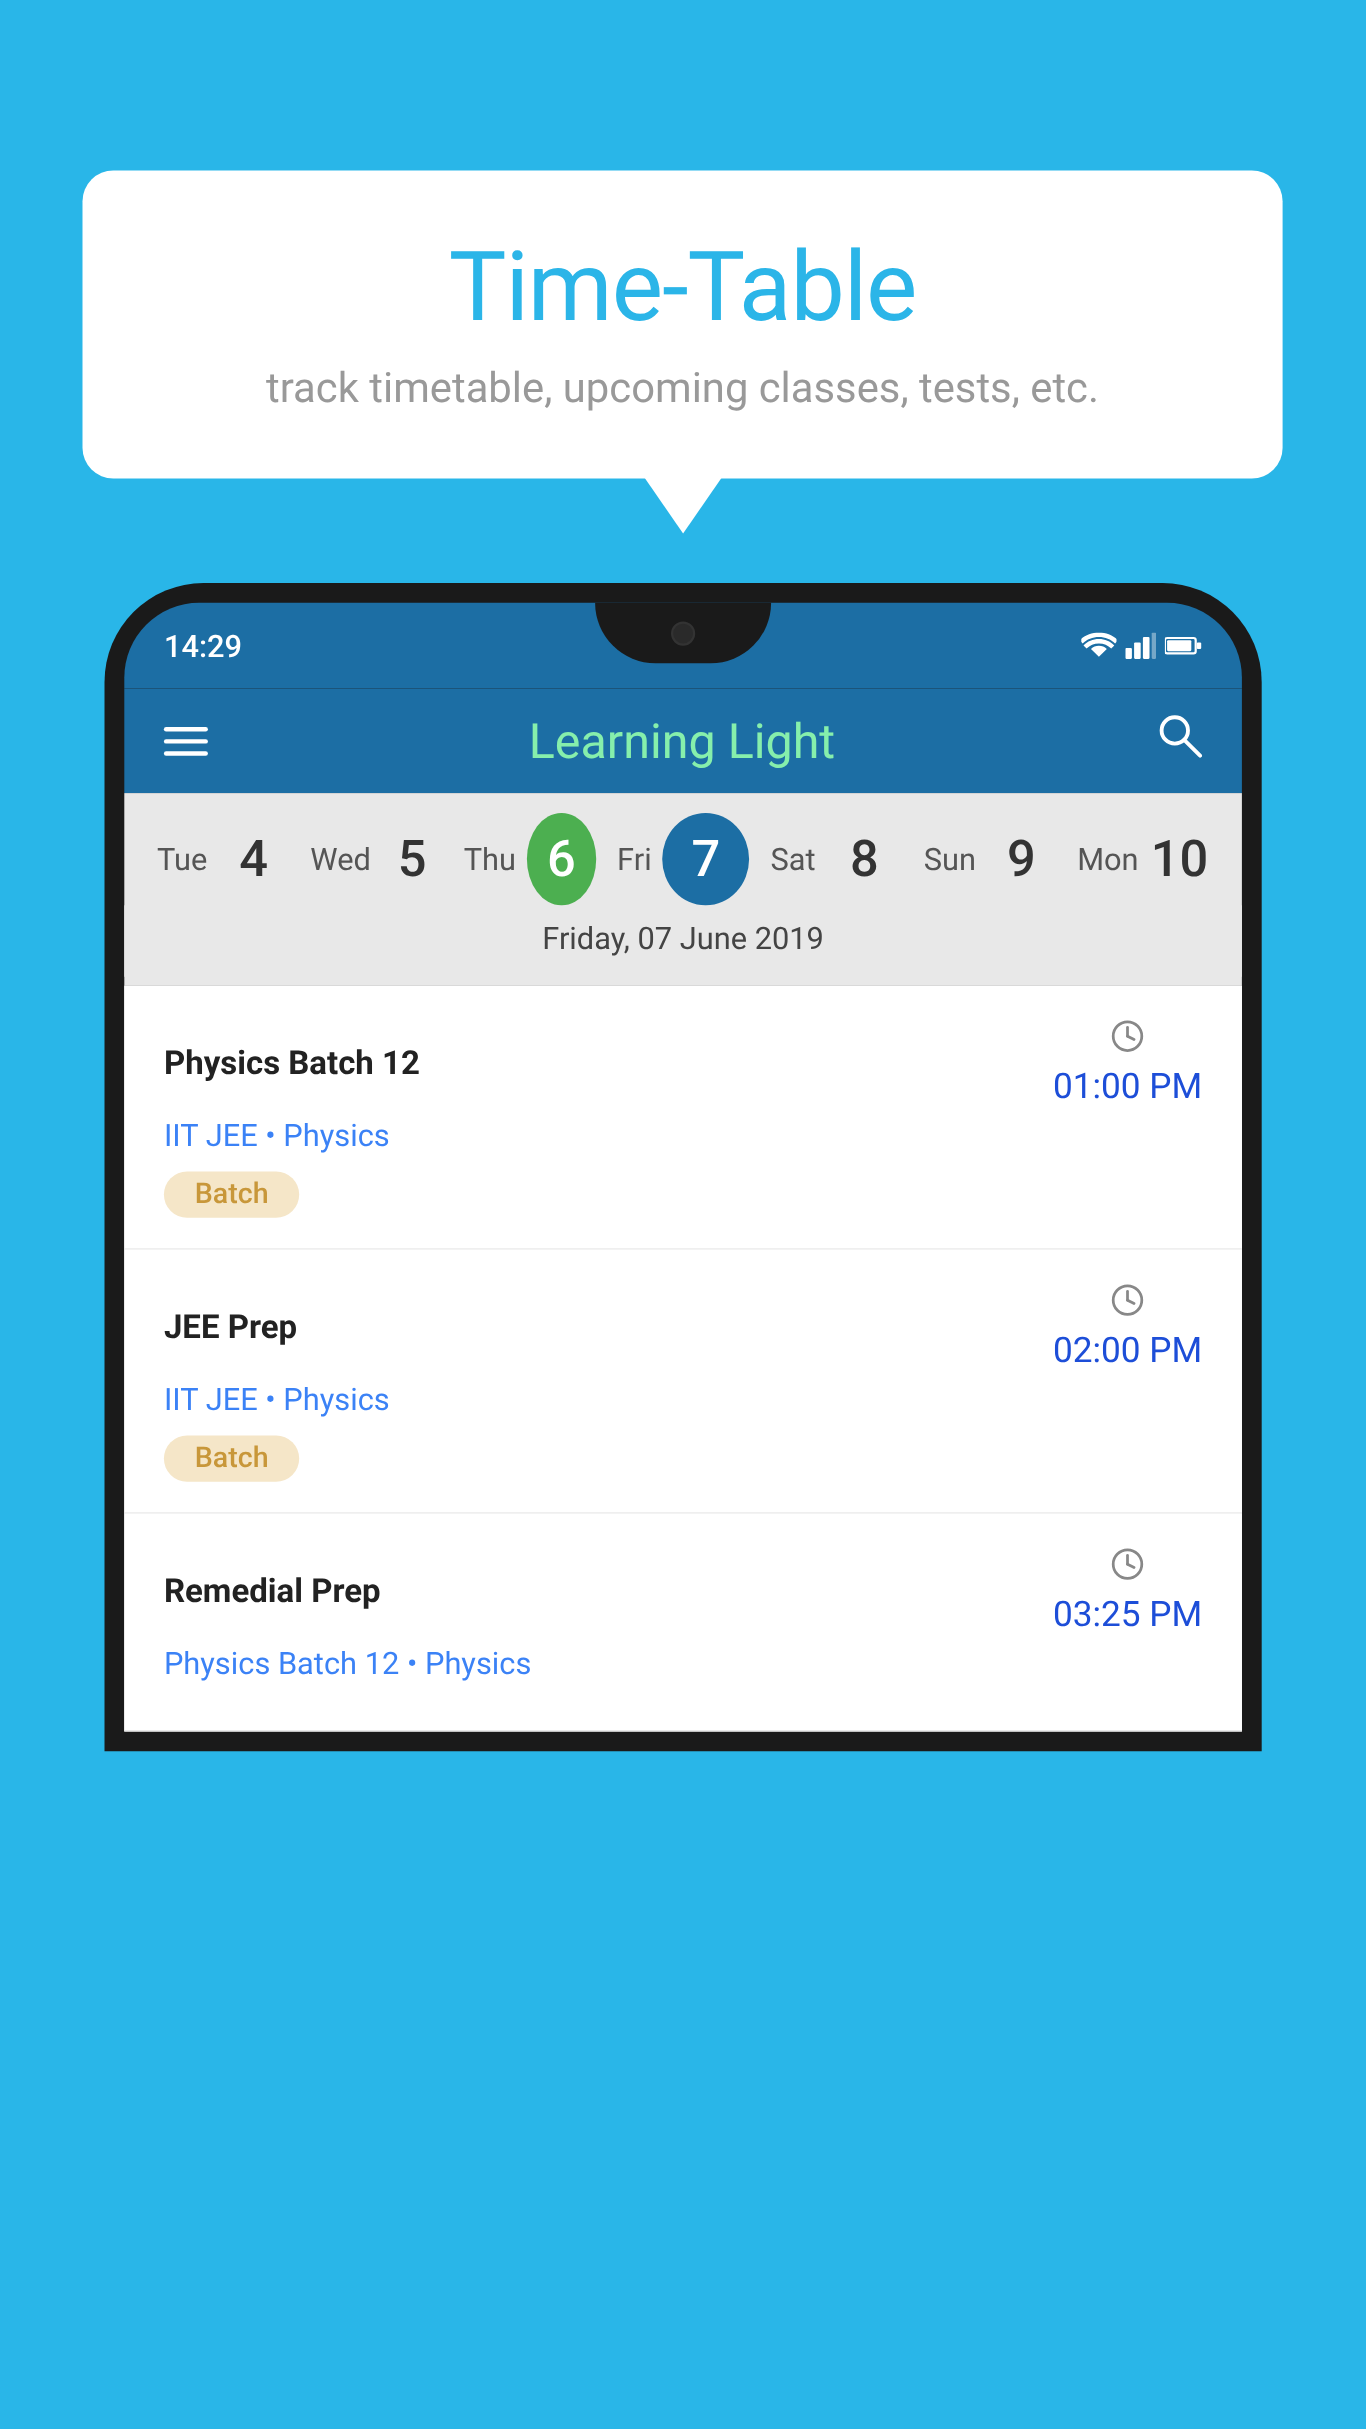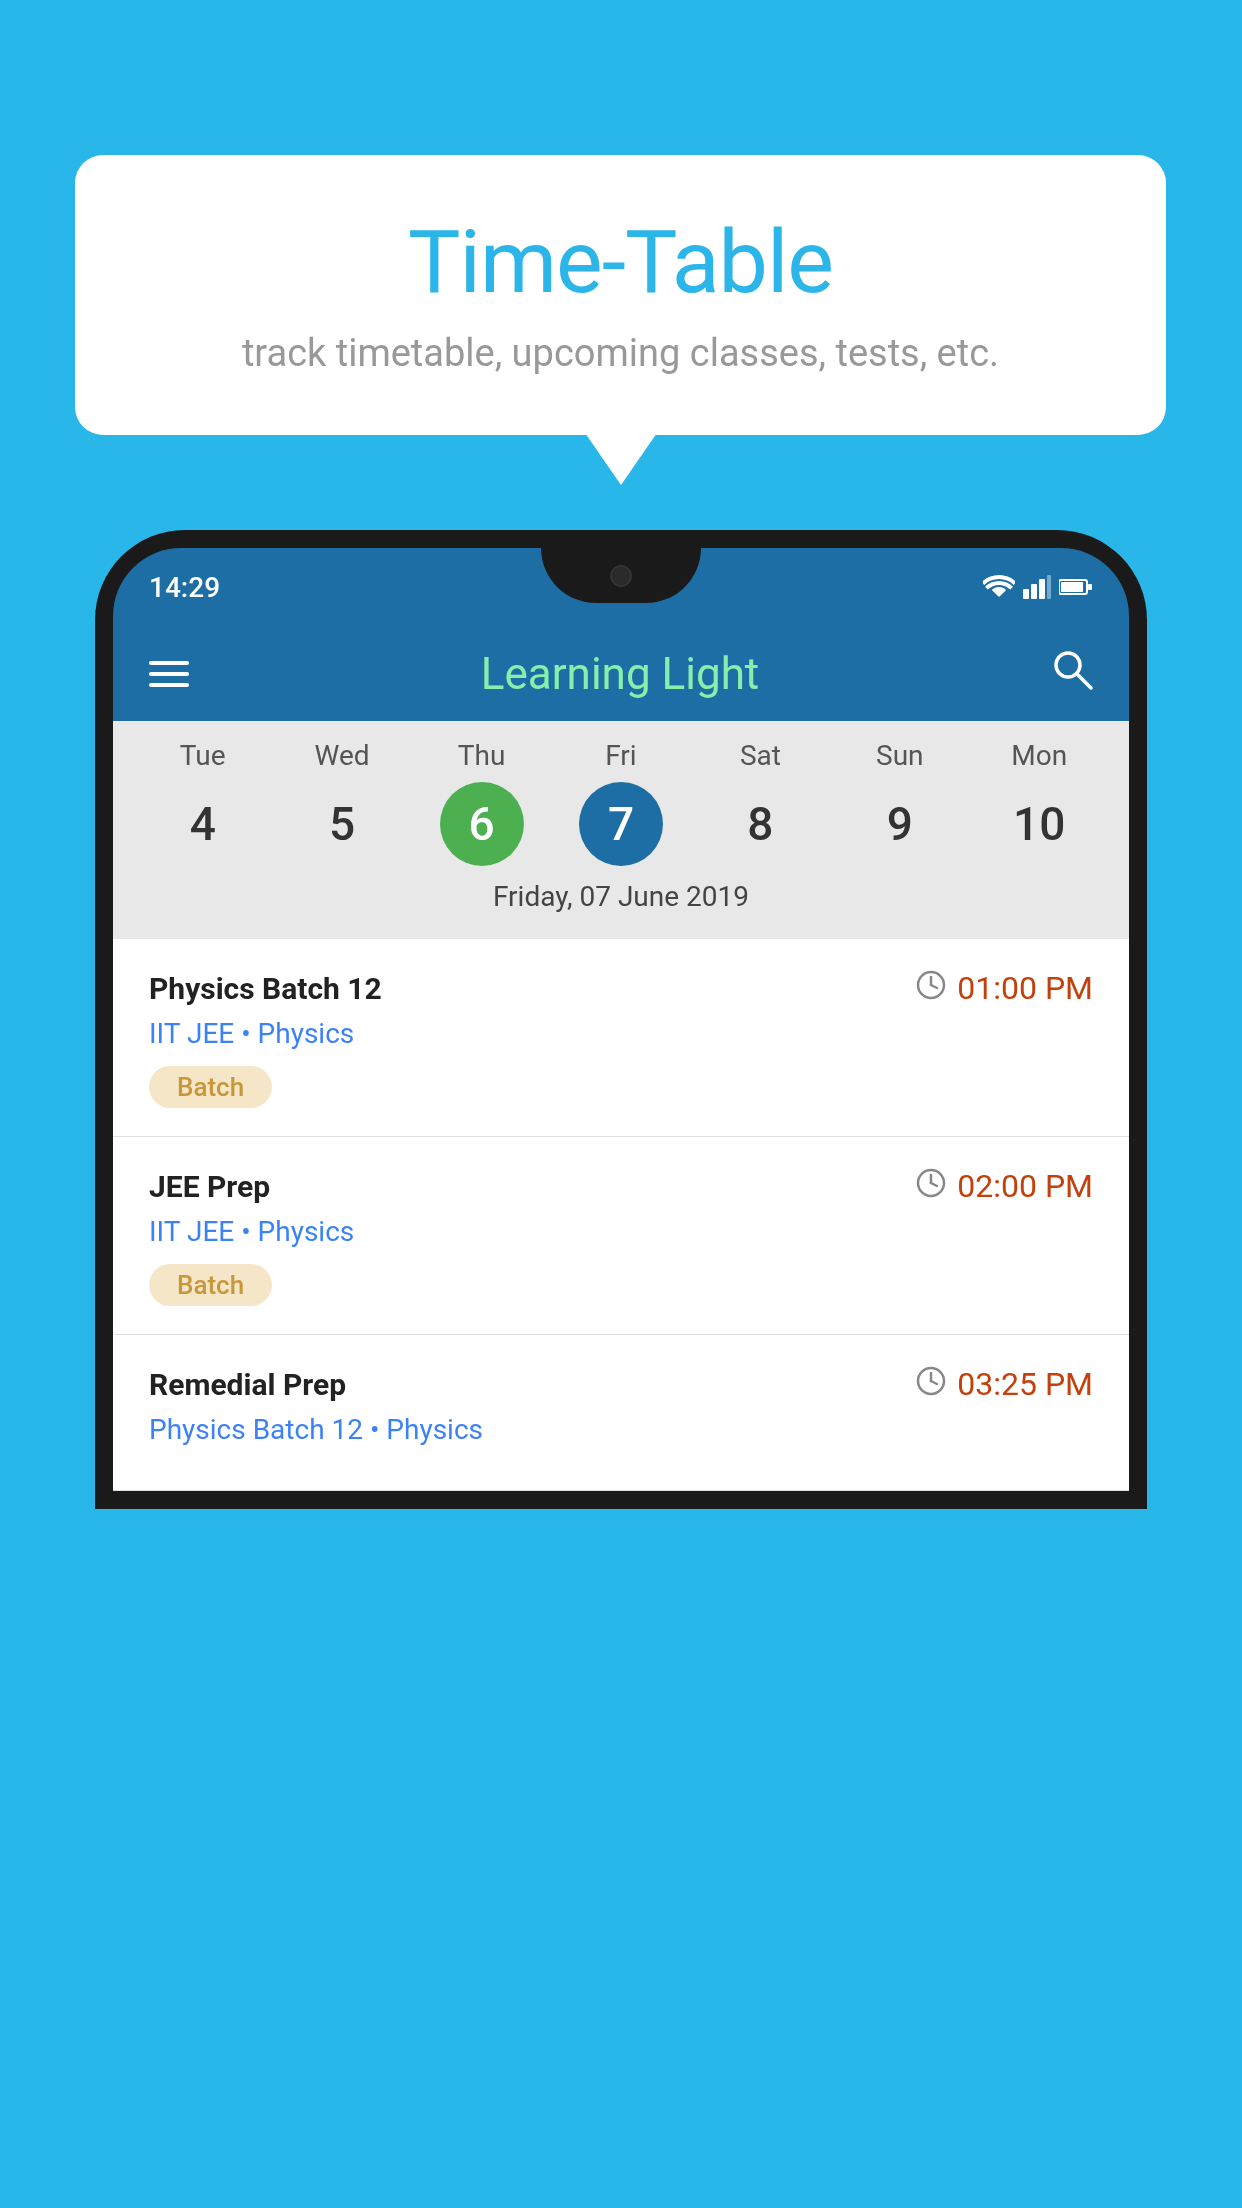--- a/index.html
+++ b/index.html
@@ -156,21 +156,21 @@
     }
 
     .calendar-days {
       display: flex;
       justify-content: space-around;
       padding: 0 20px;
     }
 
     .day-col {
       display: flex;
-      flex-direction: column;
+      flex-direction: row;
       align-items: center;
       gap: 10px;
       width: 120px;
     }
 
     .day-name {
       font-size: 28px;
       color: #555;
       font-weight: 400;
     }
@@ -224,23 +224,25 @@
     }
 
     .schedule-item-title {
       font-size: 30px;
       font-weight: 700;
       color: #222;
     }
 
     .schedule-item-time {
       display: flex;
+      align-items: center;
       gap: 10px;
       font-size: 32px;
-      color: #c2410c;
+      color: #1d4ed8;
+      flex-direction: column;
     }
 
     .schedule-item-subtitle {
       font-size: 28px;
       color: #3b82f6;
       margin-bottom: 16px;
     }
 
     .batch-badge {
       display: inline-block;

